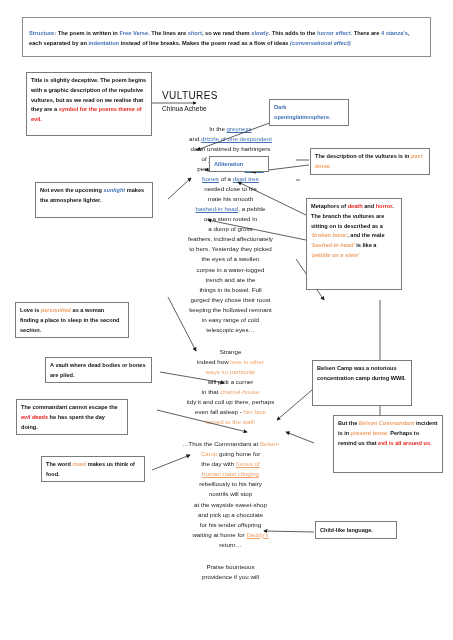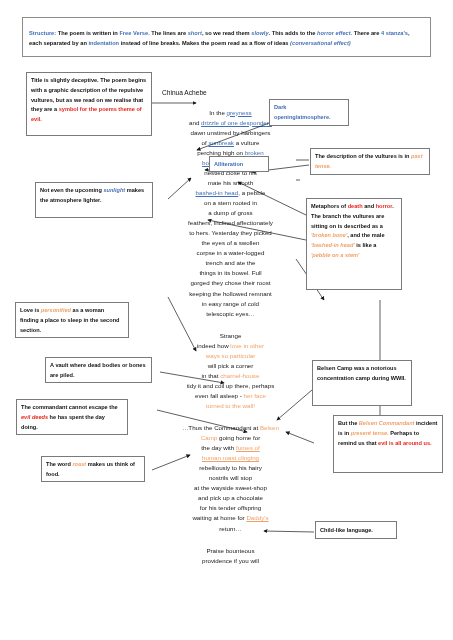--- a/index.html
+++ b/index.html
@@ -46,20 +46,21 @@
 </head>
 <body>
 
 <div class="page">
 
   <div id="structure-banner">
     <p><span class="blue">Structure:  </span><span>The poem is written in </span><span class="blue">Free Verse.</span><span> The lines are </span><span class="blue-i">short</span><span>, so we read them </span><span class="blue-i">slowly</span><span>. This adds to the </span><span class="blue-i">horror effect.</span><span> There are </span><span class="blue">4 stanza's</span><span>, each separated by an </span><span class="blue">indentation</span><span> instead of line breaks. Makes the poem read as a flow of ideas </span><span class="blue-i">(conversational effect)</span></p>
   </div>
 
   <div id="poem">
+    <div class="title">VULTURES</div>
     <div class="author">Chinua Achebe</div>
     <div class="stanza">
         <div class="line"><span>In the </span><span class="blue ul">greyness</span></div>
         <div class="line"><span>and </span><span class="blue ul">drizzle of one despondent</span></div>
         <div class="line"><span>dawn unstirred by harbingers</span></div>
         <div class="line"><span>of </span><span class="blue ul">sunbreak</span><span> a vulture</span></div>
         <div class="line"><span>perching high on </span><span class="blue ul">broken</span></div>
         <div class="line"><span class="blue ul">bones</span><span> of a </span><span class="blue ul">dead tree</span></div>
         <div class="line"><span>nestled close to his</span></div>
         <div class="line"><span>mate his smooth</span></div>

